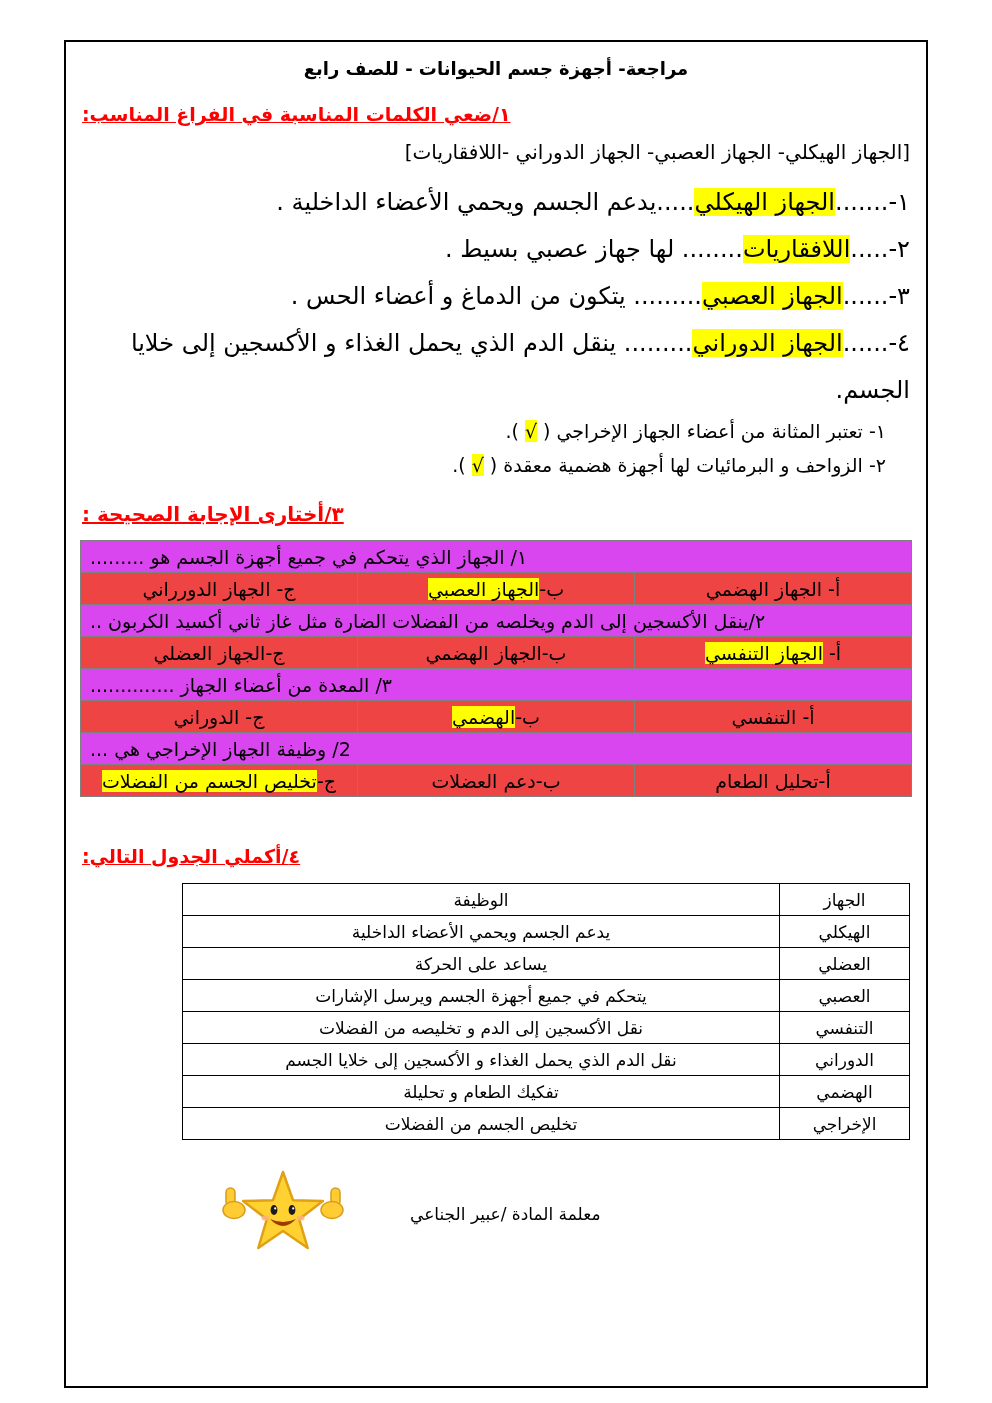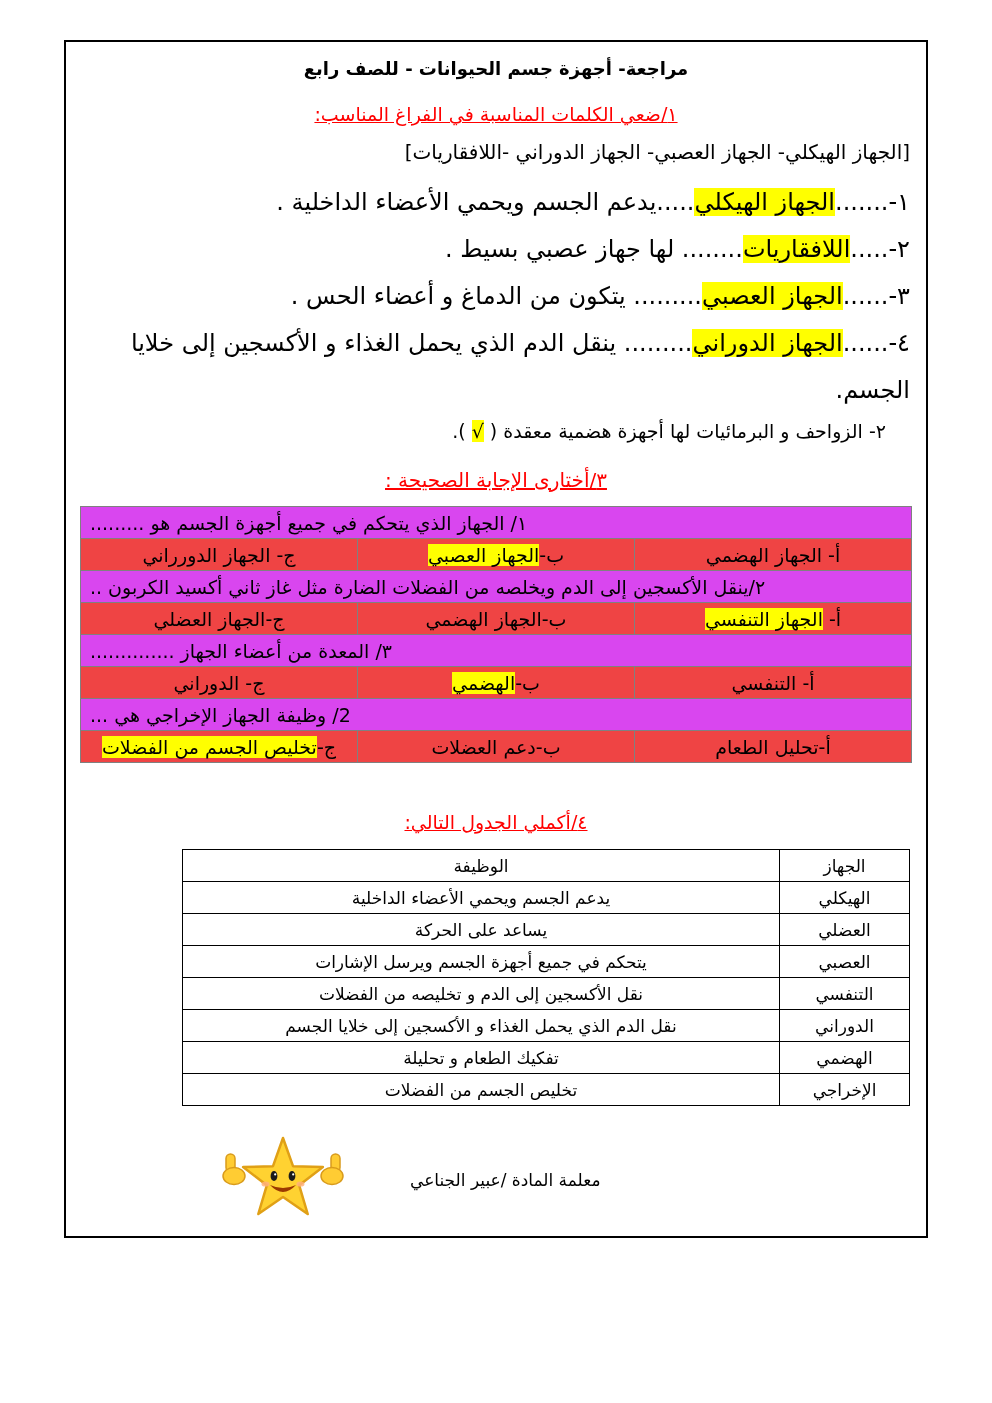--- a/index.html
+++ b/index.html
@@ -6,28 +6,28 @@
   html, body { margin: 0; padding: 0; }
   body {
     width: 992px; height: 1403px;
     background: #ffffff;
     color: #000;
     font-family: "DejaVu Sans", sans-serif;
   }
   .sheet { position: relative; width: 992px; height: 1403px; direction: rtl; overflow: hidden; background:#fff; }
   .frame {
     position: absolute; top: 40px; left: 64px;
-    width: 864px; height: 1198px;
+    width: 864px; height: 1348px;
     border: 2px solid #000;
     padding: 12px 14px 0 14px;
   }
   .title { text-align: center; font-weight: bold; font-size: 18px; margin: 4px 0 24px 0; }
   .heading {
-    color: #FF0000; font-weight: normal; font-size: 19px;
-    text-decoration: underline; text-align: center; margin: 0 2px;
+    color: #FF0000; font-weight: bold; font-size: 19px;
+    text-decoration: underline; text-align: left; margin: 0 2px;
   }
   .h-s1 { margin-bottom: 12px; }
   .h-s2 { margin-top: 78px; margin-bottom: 16px; font-size: 18px; }
   .h-s3 { margin-top: 20px; font-size: 20px; }
   .h-s4 { margin-top: 48px; }
   .wordbank { font-size: 20px; text-align: right; margin: 0 2px 12px; line-height: 30px; }
   .fill-line { font-size: 24px; text-align: right; line-height: 47px; margin: 0 2px; white-space: normal; }
   .tf-line { font-size: 19px; text-align: right; line-height: 34px; padding-left: 30px; padding-right: 26px; }
   mark.hl { background: #FFFF00; color: inherit; padding: 0; }
   mark:empty { display: none; }
@@ -53,20 +53,21 @@
     <div class="title">مراجعة- أجهزة جسم الحيوانات - للصف رابع</div>
 
     <div class="heading h-s1">١/ضعي الكلمات المناسبة في الفراغ المناسب:</div>
     <div class="wordbank">[الجهاز الهيكلي-  الجهاز العصبي- الجهاز الدوراني -اللافقاريات]</div>
 
     <div class="fill-line"><span>١-.......</span><mark class="hl">الجهاز الهيكلي</mark><span>.....يدعم الجسم ويحمي الأعضاء الداخلية .</span></div>
     <div class="fill-line"><span>٢-.....</span><mark class="hl">اللافقاريات</mark><span>........ لها جهاز عصبي بسيط .</span></div>
     <div class="fill-line"><span>٣-......</span><mark class="hl">الجهاز العصبي</mark><span>......... يتكون من الدماغ و أعضاء الحس .</span></div>
     <div class="fill-line"><span>٤-......</span><mark class="hl">الجهاز الدوراني</mark><span>......... ينقل الدم الذي يحمل الغذاء و الأكسجين إلى خلايا الجسم.</span></div>
 
+    <div class="tf-line"><span>١- تعتبر المثانة من أعضاء الجهاز الإخراجي   (  </span><mark class="hl">√</mark><span>  ).</span></div>
     <div class="tf-line"><span>٢- الزواحف و البرمائيات لها أجهزة هضمية معقدة ( </span><mark class="hl">√</mark><span> ).</span></div>
 
     <div class="heading h-s3">٣/أختارى الإجابة الصحيحة  :</div>
 
     <table class="mcq">
       <tbody>
         <tr class="qrow">
           <td colspan="3">١/ الجهاز الذي يتحكم في جميع أجهزة الجسم هو .........</td>
         </tr>
         <tr class="orow">

